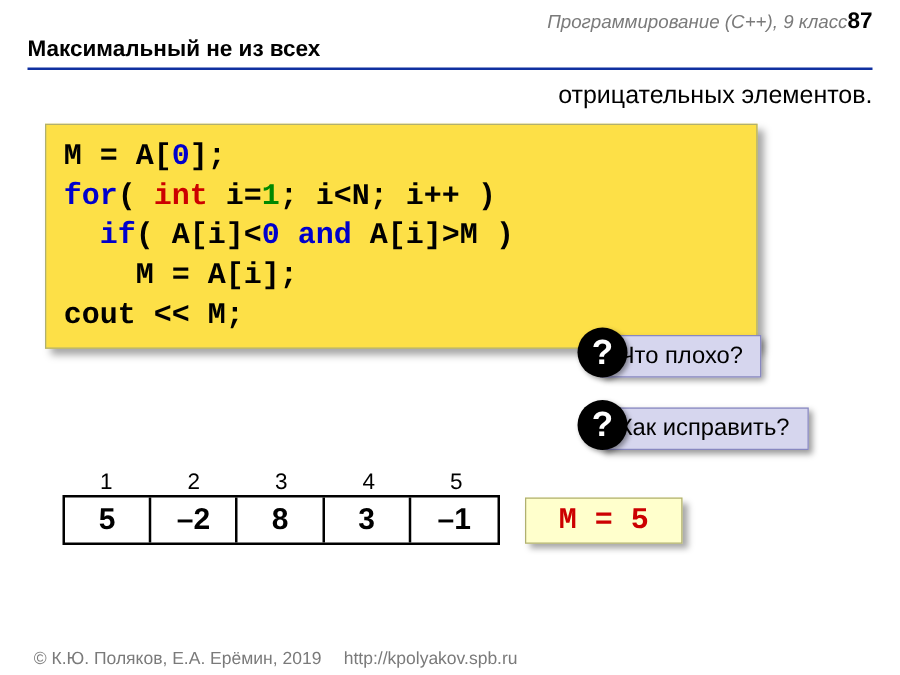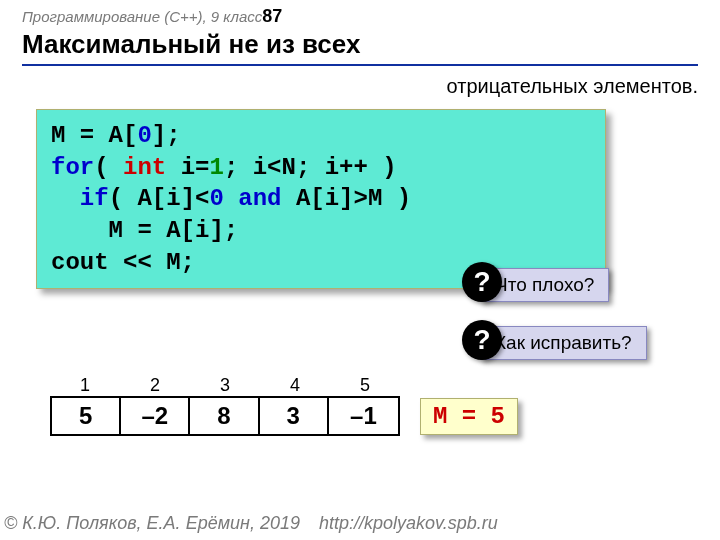--- a/index.html
+++ b/index.html
@@ -6,55 +6,55 @@
   body {
     width: 720px;
     height: 540px;
     background: #fff;
     font-family: Arial, Helvetica, sans-serif;
     position: relative;
     overflow: hidden;
   }
   .header-top {
     display: flex;
-    justify-content: flex-start;
+    justify-content: flex-end;
     align-items: baseline;
     padding: 6px 22px 2px 22px;
     color: #7a7a7a;
     font-style: italic;
     font-size: 15px;
   }
   .header-top .page-num {
     font-style: normal;
     font-weight: bold;
     color: #000;
     font-size: 18px;
   }
   .title {
     padding: 0 30px 4px 22px;
-    font-size: 26px;
+    font-size: 18px;
     font-weight: bold;
     color: #000;
   }
   .title-underline {
     margin: 0 22px;
     border-bottom: 2px solid #1030a0;
   }
   .task {
     padding: 8px 22px 4px 22px;
     font-size: 20px;
     color: #000;
     line-height: 1.25;
   }
   .task-label { font-style: italic; }
   .task-line2 { padding-left: 28px; text-align: right; }
   .code-block {
     margin: 6px 22px 0 36px;
     width: 570px;
-    background: #5eead4;
+    background: #fde047;
     border: 1px solid #b0b070;
     box-shadow: 5px 5px 6px rgba(0,0,0,0.35);
     padding: 10px 14px 10px 14px;
     font-family: "Courier New", monospace;
     font-size: 24px;
     font-weight: bold;
     line-height: 1.32;
     white-space: pre;
     color: #000;
   }
@@ -126,36 +126,35 @@
   }
   .array-row div:last-child { border-right: none; }
 
   .result-box {
     position: absolute;
     left: 420px;
     top: 398px;
     background: #ffffcc;
     border: 1px solid #b0b070;
     box-shadow: 4px 4px 5px rgba(0,0,0,0.35);
-    padding: 4px 12px;
+    padding: 4px 26px;
     font-family: "Courier New", monospace;
     font-size: 24px;
     font-weight: bold;
     color: #cc0000;
   }
 
   .footer {
     position: absolute;
     left: 0;
     bottom: 0;
     width: 100%;
-    padding: 6px 4px;
-    font-size: 18px;
+    padding: 6px 27px;
+    font-size: 14px;
     color: #7a7a7a;
-    font-style: italic;
   }
   .footer .url { margin-left: 14px; }
 </style>
 </head>
 <body>
 
 <div class="header-top">
   <span>Программирование (C++), 9 класс</span>
   <span class="page-num">87</span>
 </div>

